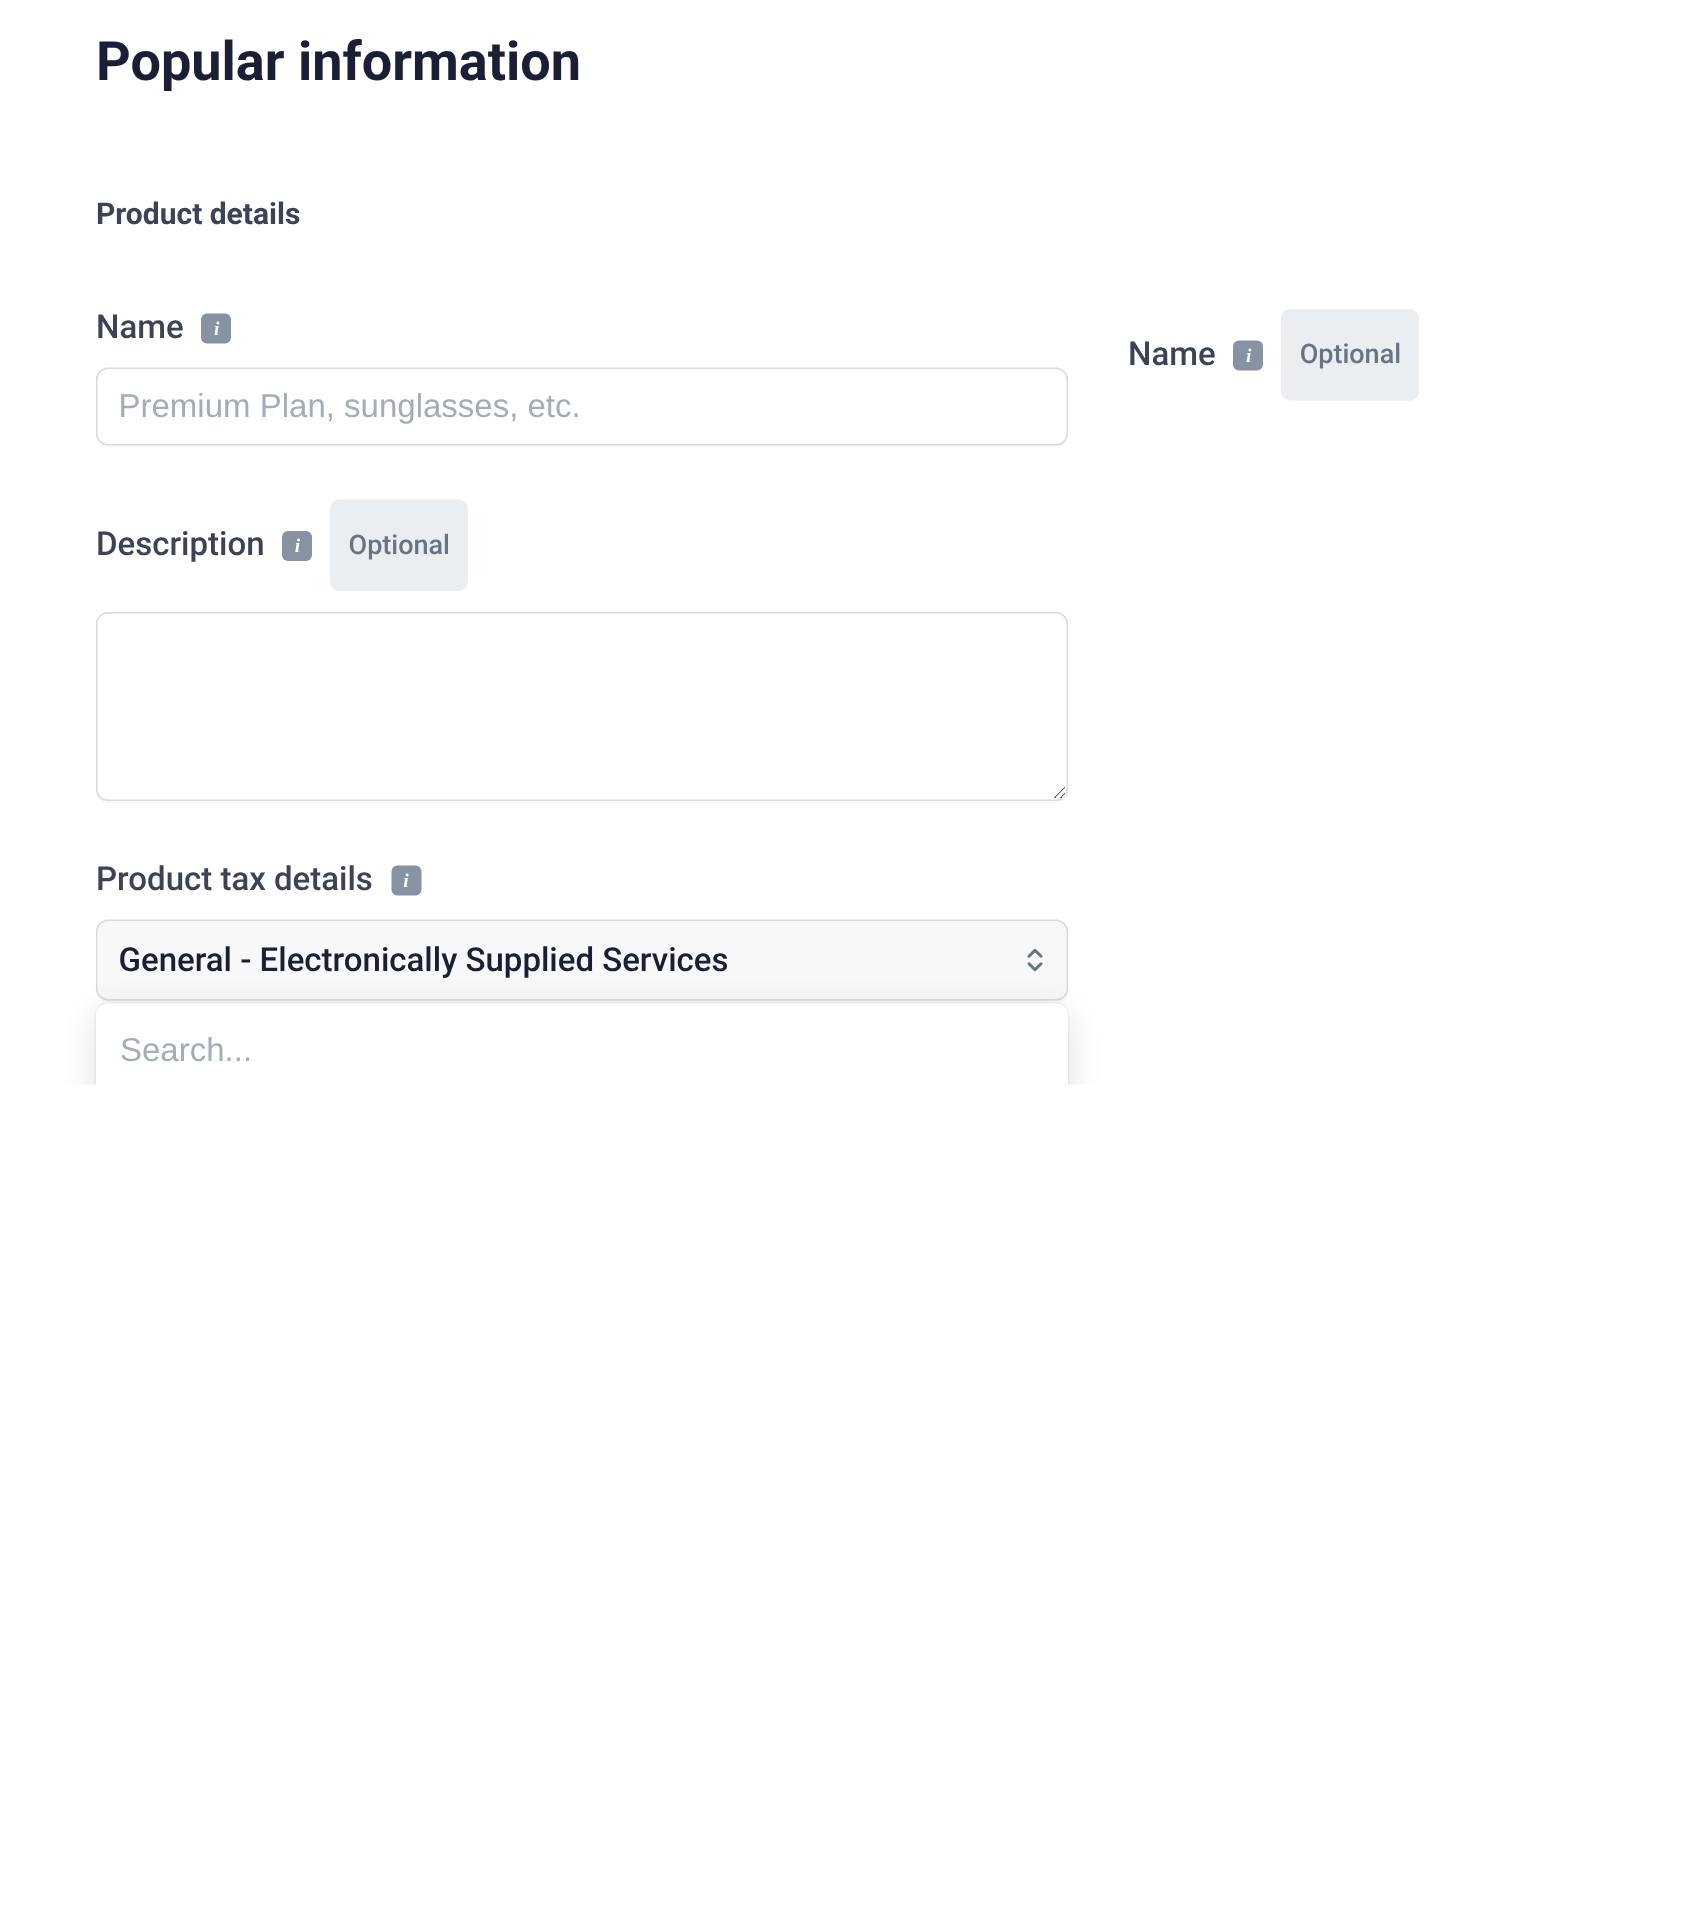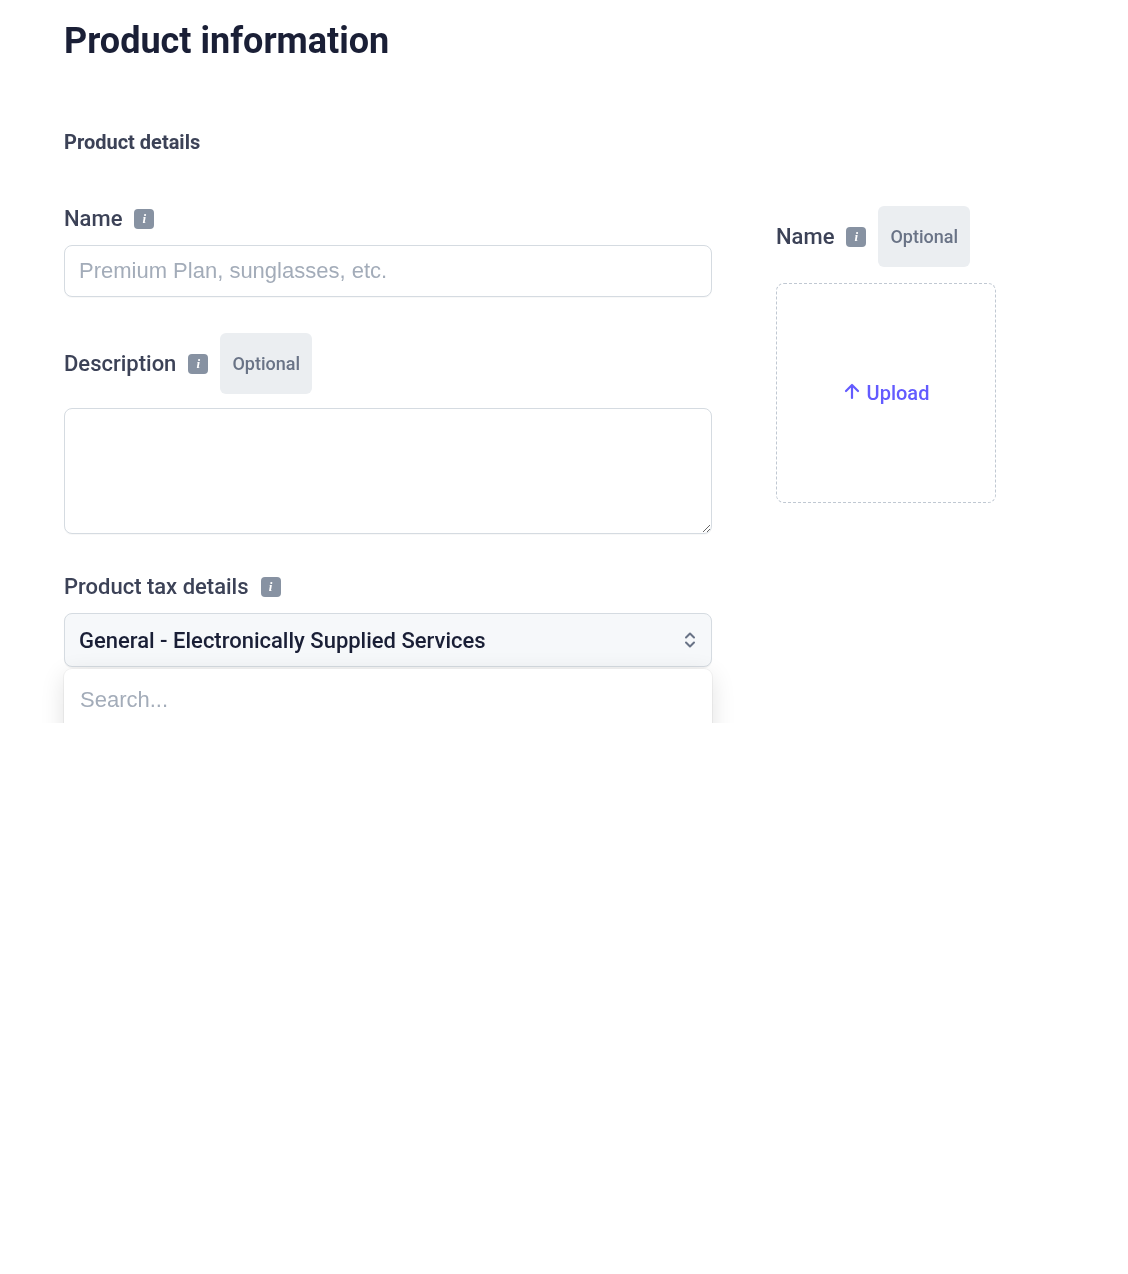--- a/index.html
+++ b/index.html
@@ -20,21 +20,21 @@
       margin-bottom: 68px;
     }
     .section-title {
       font-size: 20px;
       font-weight: 700;
       color: #3c4257;
       margin-bottom: 52px;
     }
     .form-row {
       display: flex;
-      gap: 64px;
+      gap: 40px;
       align-items: flex-start;
     }
     .left-col {
       flex: 0 0 626px;
     }
     .right-col {
       flex: 0 0 220px;
     }
     .field-group {
       margin-bottom: 36px;
@@ -196,21 +196,21 @@
       font-size: 20px;
       font-weight: 500;
     }
     .upload-arrow {
       color: #635bff;
     }
   </style>
 </head>
 <body>
 
-<h1 class="page-title">Product information</h1>
+<h1 class="page-title">Popular information</h1>
 
 <h2 class="section-title">Product details</h2>
 
 <div class="form-row">
   <div class="left-col">
 
     <div class="field-group">
       <div class="field-label-row">
         <span class="field-label">Name</span>
         <span class="info-icon">i</span>
@@ -284,24 +284,14 @@
     </div>
 
   </div>
 
   <div class="right-col">
     <div class="field-label-row">
       <span class="field-label">Name</span>
       <span class="info-icon">i</span>
       <span class="optional-badge">Optional</span>
     </div>
-    <div class="upload-box">
-      <div class="upload-box-content">
-        <span class="upload-arrow">
-          <svg width="18" height="18" viewBox="0 0 18 18">
-              <path d="M9 16 L9 3 M3 9 L9 3 L15 9" stroke="currentColor" stroke-width="2.2" fill="none" stroke-linecap="round" stroke-linejoin="round"></path>
-            </svg>
-        </span>
-        <span>Upload</span>
-      </div>
-    </div>
   </div>
 </div>
 
 </body></html>

